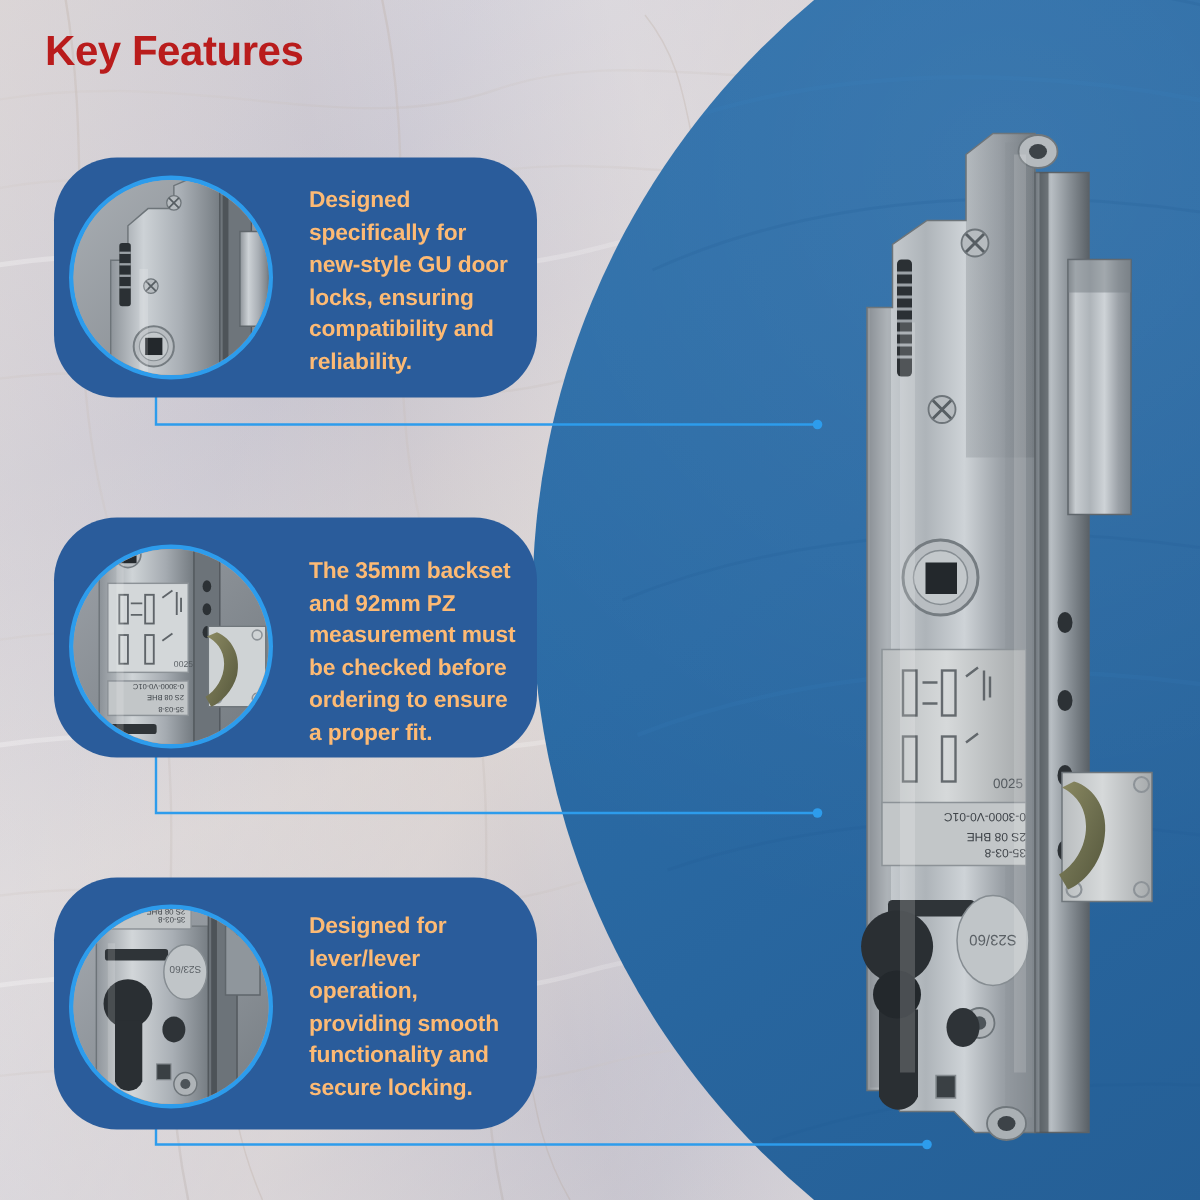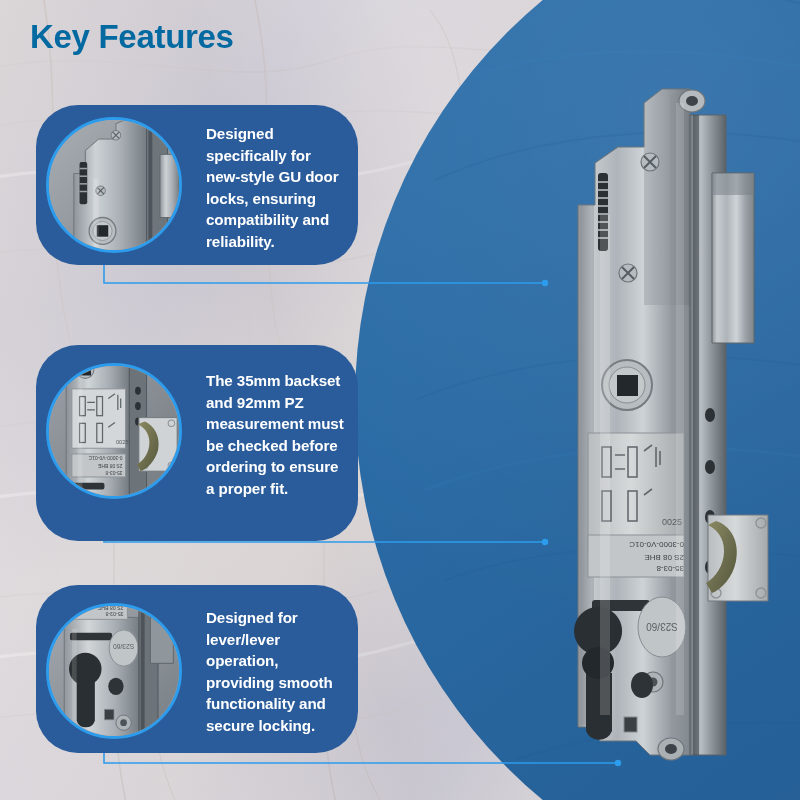--- a/index.html
+++ b/index.html
@@ -46,38 +46,38 @@
       radial-gradient(circle at 30% 22%, rgba(255,255,255,0.07) 0%, rgba(255,255,255,0) 48%),
       linear-gradient(145deg, #2f72ad 0%, #2a6aa4 35%, #255f96 70%, #22588c 100%);
   }
   .blue-panel-swirl { position: absolute; inset: 0; border-radius: 50%; overflow: hidden; opacity: .5; }
 
   
   .page-title {
     position: absolute;
     left: 30px;
     top: 18px;
-    font-size: 33px;
+    font-size: 28px;
     font-weight: bold;
     letter-spacing: -0.3px;
-    color: #0369a1;
+    color: #b91c1c;
   }
 
   
   .card {
     position: absolute;
     left: 36px;
     width: 322px;
     background: #2a5c9b;
     border-radius: 42px;
     display: flex;
     align-items: center;
   }
   #card-0 { top: 105px;  height: 160px; }
-  #card-1 { top: 345px;  height: 196px; }
+  #card-1 { top: 345px;  height: 160px; }
   #card-2 { top: 585px;  height: 168px; }
 
   .card-thumb {
     position: absolute;
     border-radius: 50%;
     border: 3px solid #2d9cec;
     overflow: hidden;
     background: #9fa6ab;
   }
   #card-0 .card-thumb { left: 10px; top: 12px;  width: 136px; height: 136px; }
@@ -86,21 +86,21 @@
 
   .thumb-art { position: absolute; inset: -2px; }
 
   .card-text {
     position: absolute;
     left: 170px;
     right: 14px;
     font-size: 15.2px;
     font-weight: bold;
     line-height: 1.42;
-    color: #ffffff;
+    color: #fdba74;
     letter-spacing: -0.1px;
   }
   #card-0 .card-text { top: 18px; }
   #card-1 .card-text { top: 25px; }
   #card-2 .card-text { top: 22px; }
 
   
   .connectors { position: absolute; inset: 0; pointer-events: none; }
 
   

